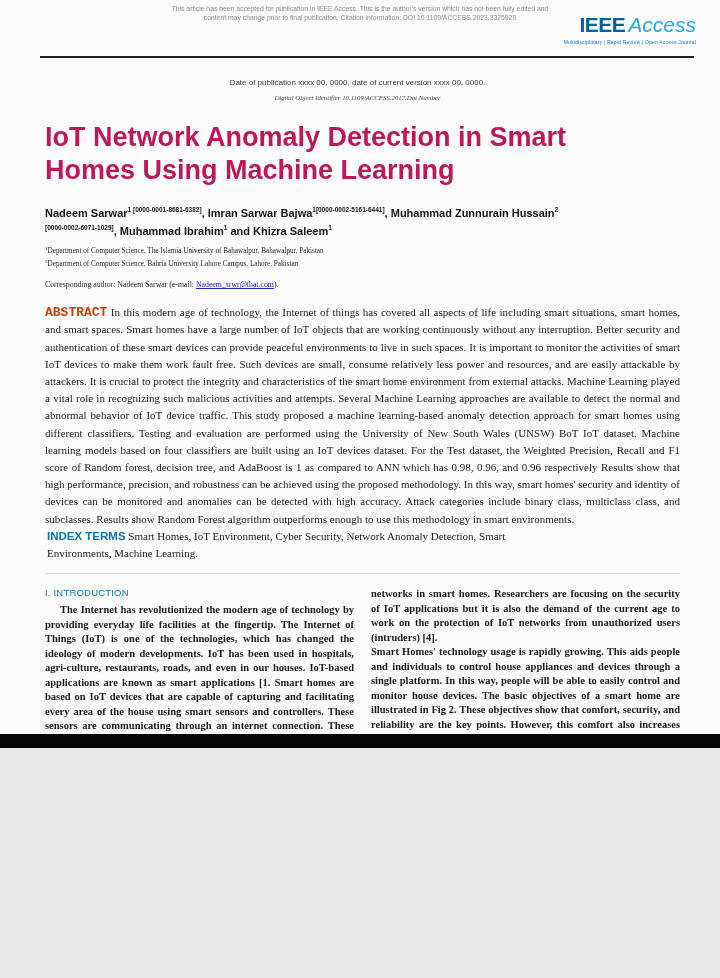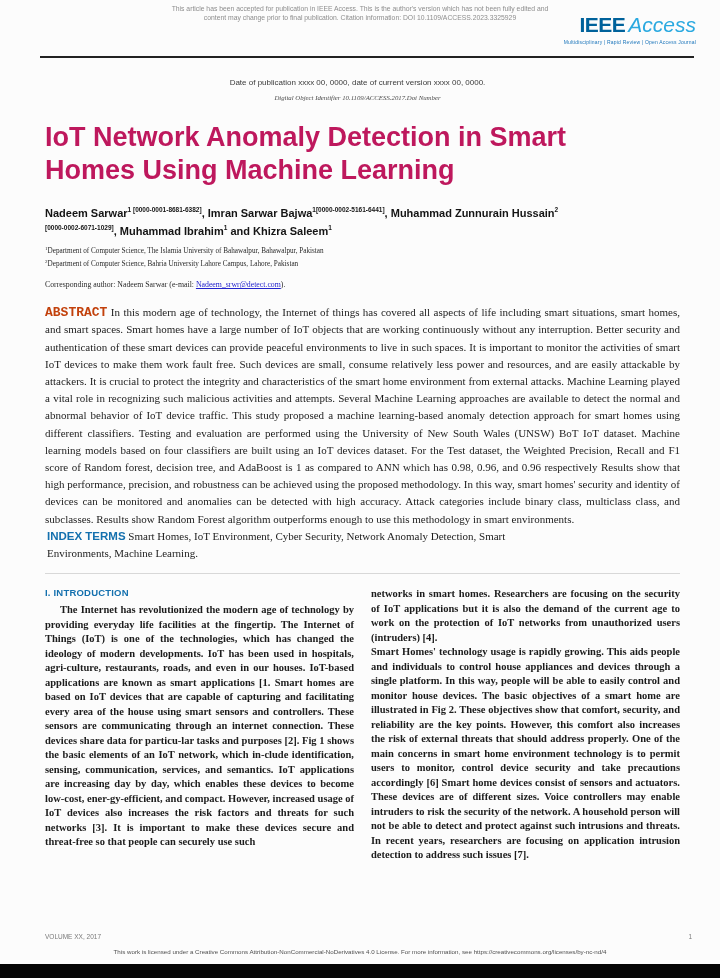--- a/index.html
+++ b/index.html
@@ -1,20 +1,20 @@
 <!DOCTYPE html>
 <html><head>
 <meta charset="utf-8">
 <style>
   * { margin: 0; padding: 0; box-sizing: border-box; }
   html, body { width: 720px; }
   body { font-family: "Liberation Serif", serif; background: #e9e9e9; }
   .page {
     position: relative;
-    width: 720px; height: 978px;
+    width: 720px; height: 748px;
     background: #fcfcfc;
     overflow: hidden;
   }
 
   
   .header { position: relative; height: 58px; }
   .notice {
     padding-top: 4px;
     text-align: center;
     font-family: "Liberation Sans", sans-serif;
@@ -104,21 +104,21 @@
   }
 
   
   .columns {
     margin: 13px 40px 0 45px;
     display: flex; gap: 17px;
   }
   .col { width: 309px; }
   .sec-heading {
     font-family: "Liberation Sans", sans-serif;
-    font-weight: bold;
+    font-weight: normal;
     font-size: 9.5px; letter-spacing: 0.2px;
     color: #1470ae;
     margin-bottom: 5px;
   }
   .col p {
     font-size: 10.5px; line-height: 14.5px;
     text-align: justify;
     color: #1c1c1c;
     font-weight: bold;
   }
@@ -172,21 +172,21 @@
   <div class="authors">
     <span><span>Nadeem Sarwar</span><sup>1 [0000-0001-8681-6382]</sup><span>, </span></span><span><span>Imran Sarwar Bajwa</span><sup>1[0000-0002-5161-6441]</sup><span>, </span></span><span><span>Muhammad Zunnurain Hussain</span><sup>2 [0000-0002-6071-1029]</sup><span>, </span></span><span><span>Muhammad Ibrahim</span><sup>1</sup><span> and </span></span><span><span>Khizra Saleem</span><sup>1</sup></span>
   </div>
 
   <div class="affils">
     <div><sup>1</sup><span>Department of Computer Science, The Islamia University of Bahawalpur, Bahawalpur, Pakistan</span></div>
     <div><sup>2</sup><span>Department of Computer Science, Bahria University Lahore Campus, Lahore, Pakistan</span></div>
   </div>
 
   <div class="corresponding">
-    <span>Corresponding author: Nadeem Sarwar (e-mail: </span><a class="email-link">Nadeem_srwr@detect.com</a><span>).</span>
+    <span>Corresponding author: Nadeem Sarwar (e-mail: </span><a class="email-link">Nadeem_srwr@that.com</a><span>).</span>
   </div>
 
   <p class="abstract">
     <span class="abs-label">ABSTRACT</span>
     <span>In this modern age of technology, the Internet of things has covered all aspects of life including smart situations, smart homes, and smart spaces. Smart homes have a large number of IoT objects that are working continuously without any interruption. Better security and authentication of these smart devices can provide peaceful environments to live in such spaces. It is important to monitor the activities of smart IoT devices to make them work fault free. Such devices are small, consume relatively less power and resources, and are easily attackable by attackers. It is crucial to protect the integrity and characteristics of the smart home environment from external attacks. Machine Learning played a vital role in recognizing such malicious activities and attempts. Several Machine Learning approaches are available to detect the normal and abnormal behavior of IoT device traffic. This study proposed a machine learning-based anomaly detection approach for smart homes using different classifiers. Testing and evaluation are performed using the University of New South Wales (UNSW) BoT IoT dataset. Machine learning models based on four classifiers are built using an IoT devices dataset. For the Test dataset, the Weighted Precision, Recall and F1 score of Random forest, decision tree, and AdaBoost is 1 as compared to ANN which has 0.98, 0.96, and 0.96 respectively Results show that high performance, precision, and robustness can be achieved using the proposed methodology. In this way, smart homes' security and identity of devices can be monitored and anomalies can be detected with high accuracy. Attack categories include binary class, multiclass class, and subclasses. Results show Random Forest algorithm outperforms enough to use this methodology in smart environments.</span>
   </p>
 
   <p class="index-terms">
     <span class="idx-label">INDEX TERMS</span>
     <span>Smart Homes, IoT Environment, Cyber Security, Network Anomaly Detection, Smart Environments, Machine Learning.</span>

